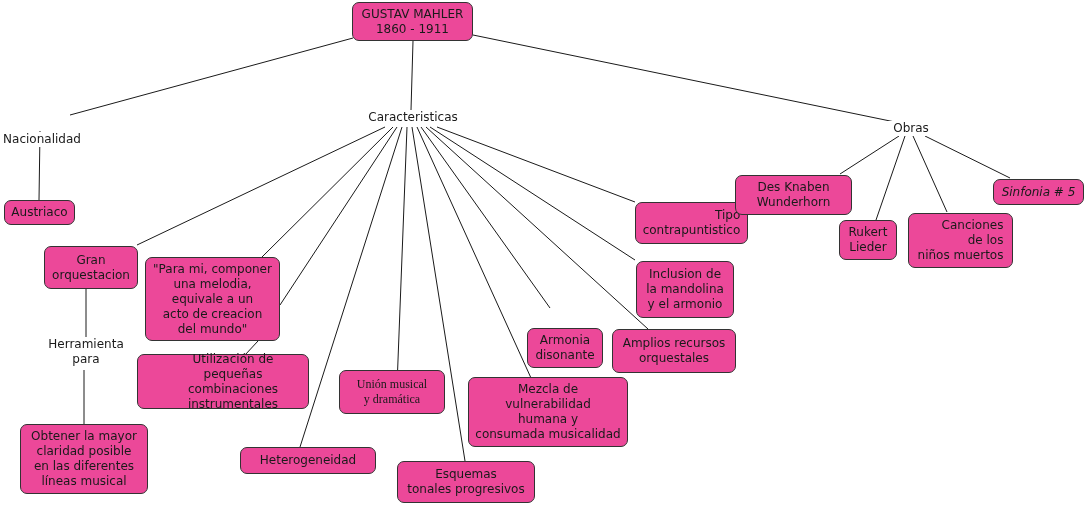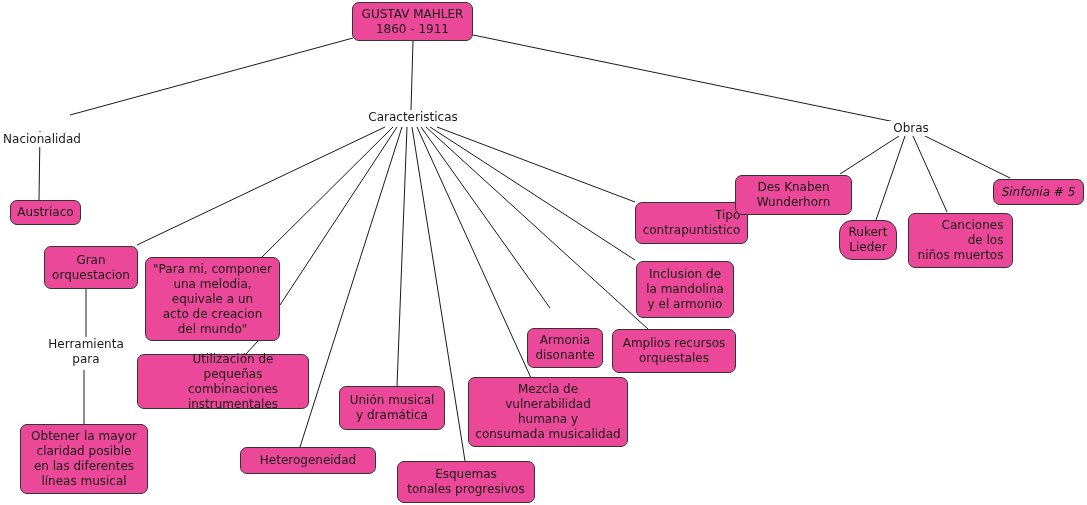--- a/index.html
+++ b/index.html
@@ -48,34 +48,34 @@
 
 <div class="node" style="left:352px; top:2px; width:121px; height:39px;">GUSTAV MAHLER
 1860 - 1911</div>
 
 <div class="label" style="left:0px; top:112px; width:80px;margin-top:20px;">Nacionalidad</div>
 <div class="label" style="left:362px; top:110px; width:98px;">Caracteristicas</div>
 <div class="label" style="left:886px; top:121px; width:46px;">Obras</div>
 <div class="label" style="left:40px; top:337px; width:88px;">Herramienta
 para</div>
 
-<div class="node" style="left:10px; top:200px; width:71px; height:25px;">Austriaco</div>
+<div class="node" style="left:4px; top:200px; width:71px; height:25px;">Austriaco</div>
 
 <div class="node" style="left:44px; top:246px; width:94px; height:43px;">Gran
 orquestacion</div>
 <div class="node" style="left:145px; top:257px; width:135px; height:84px;">"Para mi, componer
 una melodia,
 equivale a un
 acto de creacion
 del mundo"</div>
 <div class="node" style="left:137px; top:354px; width:172px; height:55px;padding-left:24px;">Utilización de
 pequeñas combinaciones
 instrumentales</div>
 <div class="node" style="left:240px; top:447px; width:136px; height:27px;">Heterogeneidad</div>
-<div class="node" style="left:339px; top:386px; width:106px; height:44px;">Unión musical
+<div class="node" style="left:339px; top:370px; width:106px; height:44px;font-family:Liberation Serif, serif;">Unión musical
 y dramática</div>
 <div class="node" style="left:397px; top:461px; width:138px; height:42px;">Esquemas
 tonales progresivos</div>
 <div class="node" style="left:468px; top:377px; width:160px; height:70px;">Mezcla de
 vulnerabilidad
 humana y
 consumada musicalidad</div>
 <div class="node" style="left:527px; top:308px; width:76px; height:40px;margin-top:20px;">Armonia
 disonante</div>
 <div class="node" style="left:612px; top:329px; width:124px; height:44px;">Amplios recursos
@@ -86,18 +86,18 @@
 <div class="node" style="left:635px; top:202px; width:113px; height:42px;text-align:right;">Tipo
 contrapuntistico</div>
 
 <div class="node" style="left:20px; top:424px; width:128px; height:70px;">Obtener la mayor
 claridad posible
 en las diferentes
 líneas musical</div>
 
 <div class="node" style="left:735px; top:175px; width:117px; height:40px;">Des Knaben
 Wunderhorn</div>
-<div class="node" style="left:839px; top:220px; width:58px; height:40px;border-radius:13px;">Rukert
+<div class="node" style="left:839px; top:220px; width:58px; height:40px;">Rukert
 Lieder</div>
 <div class="node" style="left:908px; top:213px; width:105px; height:55px;text-align:right;">Canciones
 de los
 niños muertos</div>
 <div class="node" style="left:993px; top:179px; width:91px; height:26px;font-style:italic;">Sinfonia # 5</div>
 
 </body></html>

